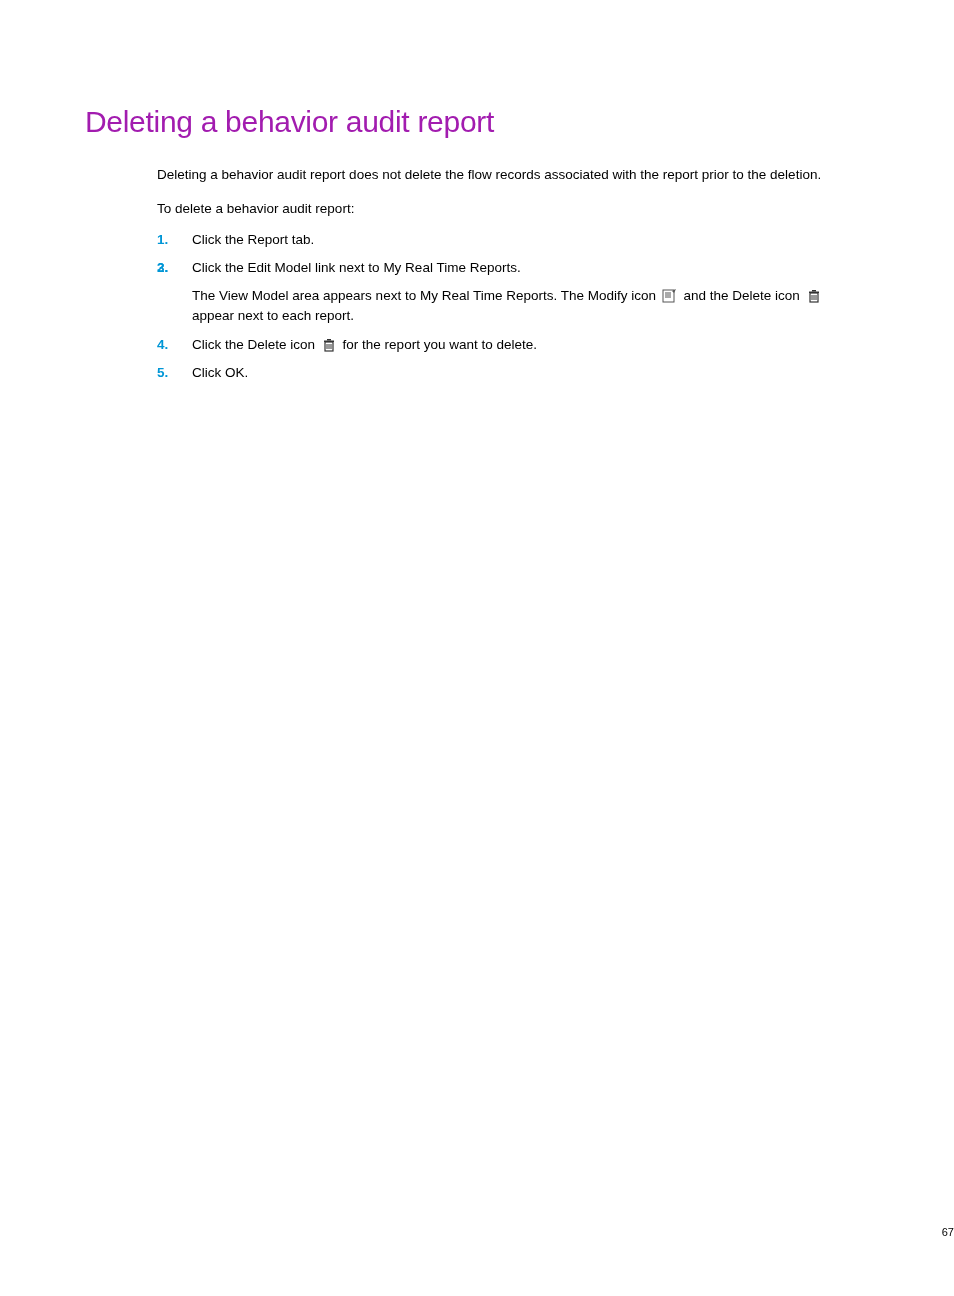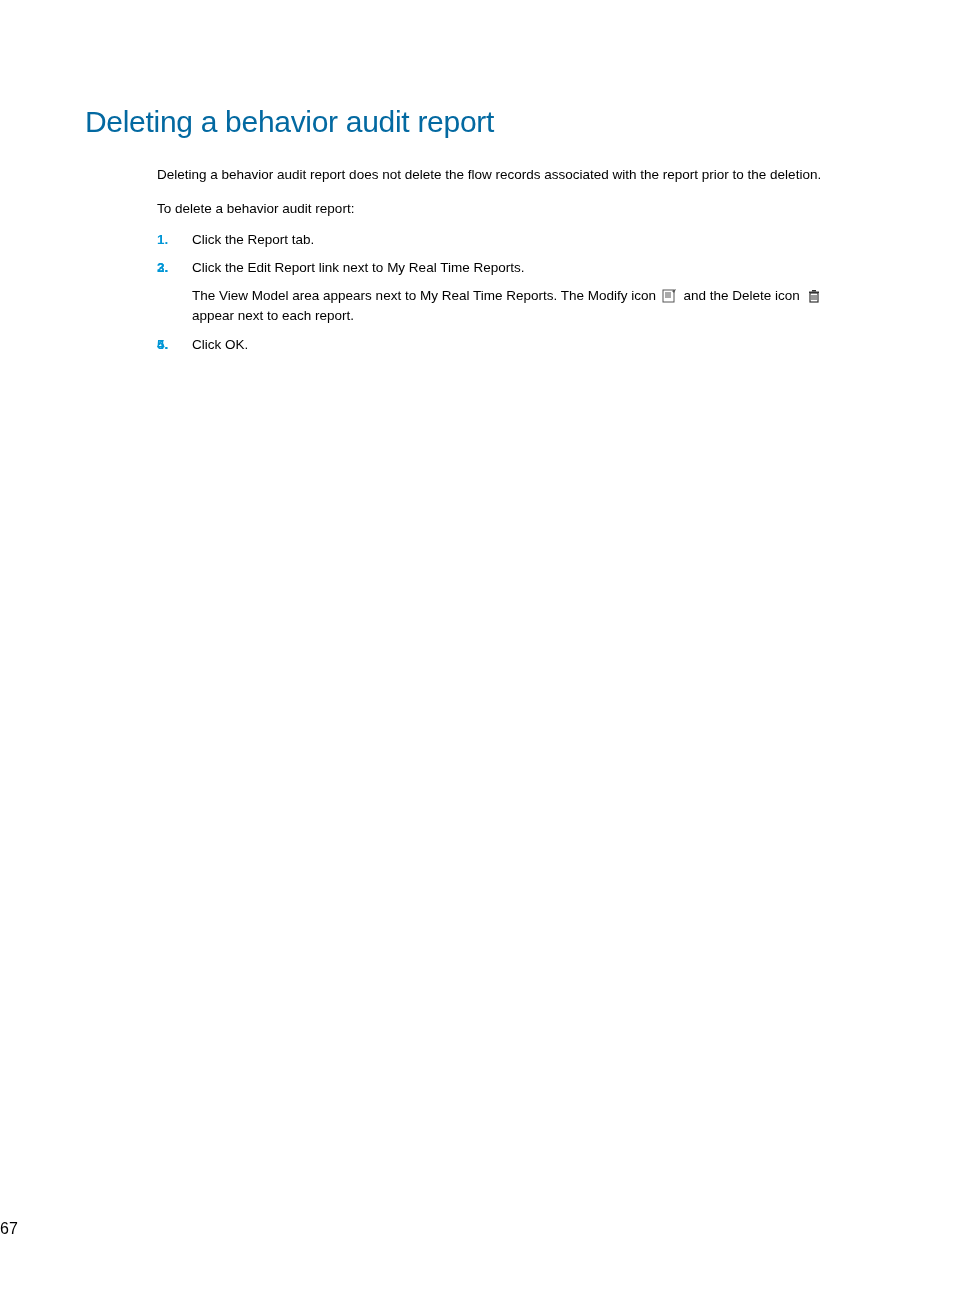--- a/index.html
+++ b/index.html
@@ -9,21 +9,21 @@
     }
     body {
       width: 954px;
       height: 1296px;
       background: #ffffff;
       font-family: Arial, Helvetica, sans-serif;
       position: relative;
       padding: 105px 85px 60px 85px;
     }
     .heading {
-      color: #0369a1;
+      color: #a21caf;
       font-size: 30px;
       font-weight: normal;
       margin-bottom: 10px;
       font-family: "Futura", "Century Gothic", Arial, sans-serif;
       letter-spacing: -0.3px;
     }
     .content {
       margin-left: 72px;
       font-size: 13.5px;
       color: #000000;
@@ -66,22 +66,22 @@
       vertical-align: middle;
       width: 16px;
       height: 16px;
       margin: 0 2px;
     }
     .page-number {
       position: absolute;
       bottom: 58px;
       left: 0;
       right: 0;
-      text-align: left;
-      font-size: 16px;
+      text-align: right;
+      font-size: 11px;
       color: #000000;
     }
   </style>
 </head>
 <body>
 
 <h1 class="heading">Deleting a behavior audit report</h1>
 
 <div class="content">
   <p class="intro-para">Deleting a behavior audit report does not delete the flow records associated with the report prior to the deletion.</p>
@@ -92,41 +92,51 @@
       <div class="step-line">
         <span>Click the </span><span class="bold">Report</span><span> tab.</span>
       </div>
     </li>
 
     <li>
     </li>
 
     <li>
       <div class="step-line">
-        <span>Click the </span><span class="bold">Edit Report</span><span> link next to </span><span class="bold">My Real Time Reports</span><span>.</span>
+        <span>Click the </span><span class="bold">Edit Model</span><span> link next to </span><span class="bold">My Real Time Reports</span><span>.</span>
       </div>
       <div class="step-line">
         <span>The </span><span class="bold">View Model</span><span> area appears next to </span><span class="bold">My Real Time Reports</span><span>. The </span><span class="bold">Modify</span><span> icon </span><span class="icon-inline"><svg viewBox="0 0 16 16">
               <rect x="1" y="2" width="11" height="12" fill="none" stroke="#555" stroke-width="1"></rect>
               <line x1="3" y1="5" x2="9" y2="5" stroke="#555" stroke-width="1"></line>
               <line x1="3" y1="7" x2="9" y2="7" stroke="#555" stroke-width="1"></line>
               <line x1="3" y1="9" x2="9" y2="9" stroke="#555" stroke-width="1"></line>
               <path d="M10 3 L14 1 L12 5 Z" fill="#555"></path>
             </svg></span><span> and the </span><span class="bold">Delete</span><span> icon </span><span class="icon-inline"><svg viewBox="0 0 16 16">
               <rect x="4" y="5" width="8" height="9" fill="none" stroke="#333" stroke-width="1.2"></rect>
               <line x1="6" y1="7" x2="6" y2="12" stroke="#333" stroke-width="1"></line>
               <line x1="8" y1="7" x2="8" y2="12" stroke="#333" stroke-width="1"></line>
               <line x1="10" y1="7" x2="10" y2="12" stroke="#333" stroke-width="1"></line>
               <rect x="3" y="3.5" width="10" height="1.5" fill="#333"></rect>
               <rect x="6" y="2" width="4" height="1.5" fill="#333"></rect>
             </svg></span><span> appear next to each report.</span>
       </div>
     </li>
 
     <li>
+      <div class="step-line">
+        <span>Click the </span><span class="bold">Delete</span><span> icon </span><span class="icon-inline"><svg viewBox="0 0 16 16">
+              <rect x="4" y="5" width="8" height="9" fill="none" stroke="#333" stroke-width="1.2"></rect>
+              <line x1="6" y1="7" x2="6" y2="12" stroke="#333" stroke-width="1"></line>
+              <line x1="8" y1="7" x2="8" y2="12" stroke="#333" stroke-width="1"></line>
+              <line x1="10" y1="7" x2="10" y2="12" stroke="#333" stroke-width="1"></line>
+              <rect x="3" y="3.5" width="10" height="1.5" fill="#333"></rect>
+              <rect x="6" y="2" width="4" height="1.5" fill="#333"></rect>
+            </svg></span><span> for the report you want to delete.</span>
+      </div>
     </li>
 
     <li>
       <div class="step-line">
         <span>Click </span><span class="bold">OK</span><span>.</span>
       </div>
     </li>
   </ol>
 </div>
 

